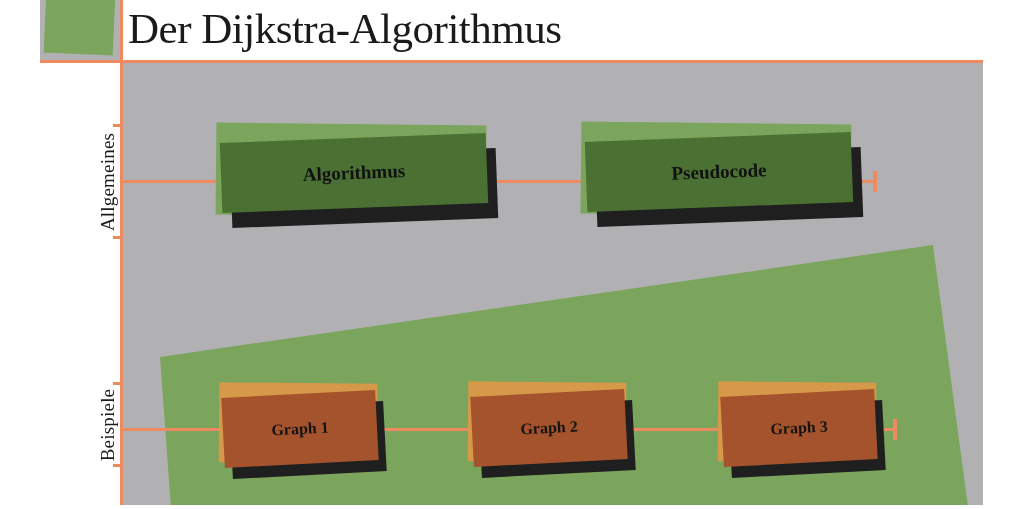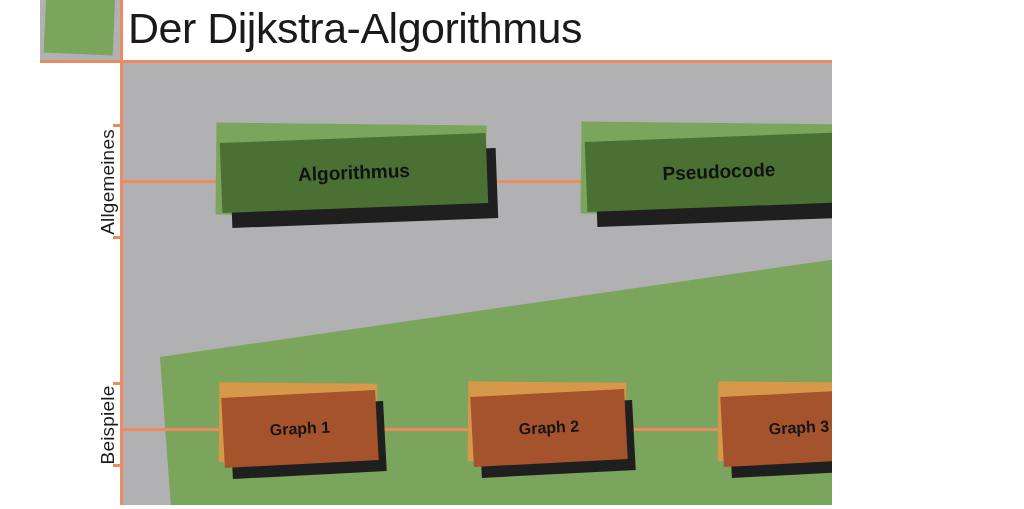--- a/index.html
+++ b/index.html
@@ -7,22 +7,22 @@
     --green-light:#7BA45C;
     --green-dark:#4A7133;
     --brown:#A4532C;
     --tan:#D69849;
     --shadow:#1F1F1F;
     --canvas-gray:#B1B1B3;
     --ink:#1A1A1A;
   }
   html,body{margin:0;padding:0;background:#fff;}
   .canvas{
-    position:relative;width:832px;height:509px;overflow:hidden;background:#fff;
-    font-family:Liberation Sans, sans-serif;color:var(--ink);
+    position:relative;width:1024px;height:509px;overflow:hidden;background:#fff;
+    font-family:Liberation Serif, serif;color:var(--ink);
   }
   
   .content-area{
     position:absolute;left:122px;top:62px;width:861px;height:443px;
     background:var(--canvas-gray);overflow:hidden;z-index:1;
   }
   
   .big-quad{
     position:absolute;left:0;top:0;width:861px;height:443px;
     background:var(--green-light);

